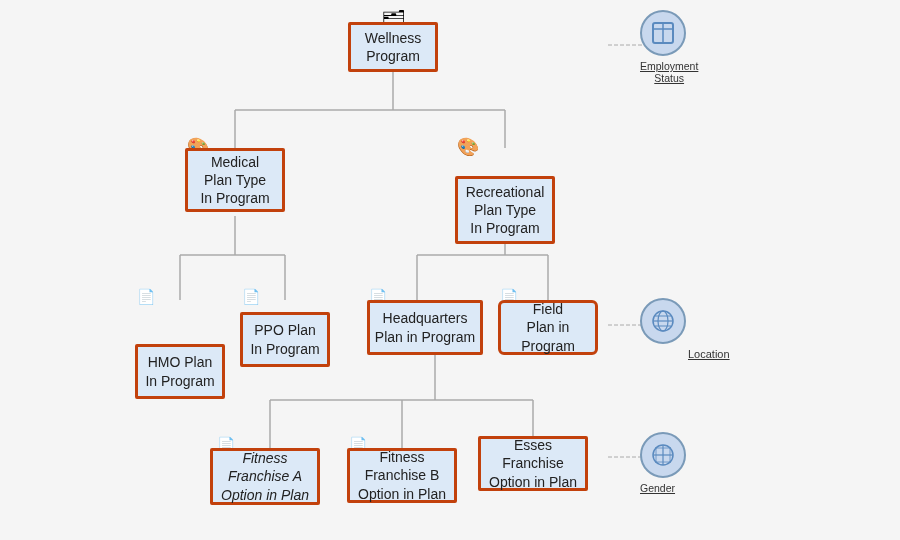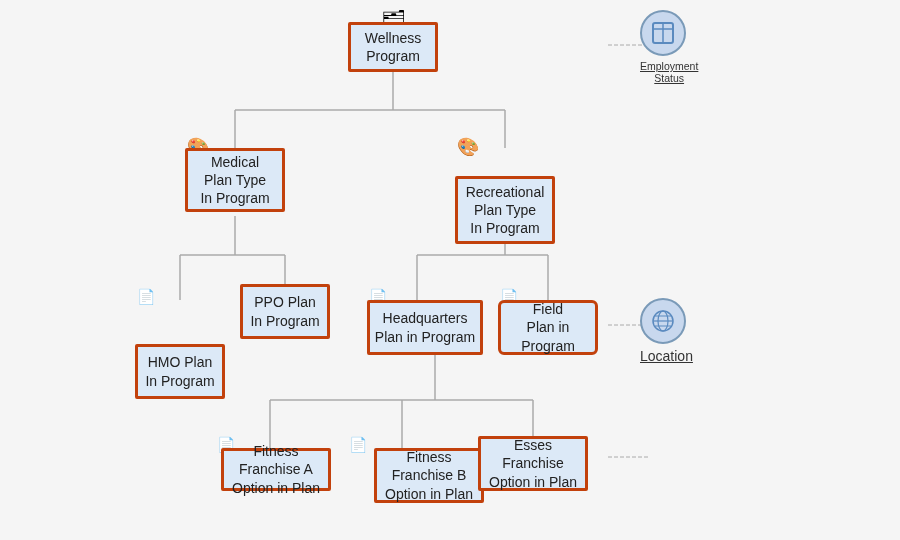--- a/index.html
+++ b/index.html
@@ -129,45 +129,45 @@
   </div>
 
   <div style="position:absolute; left:137px; top:288px; font-size:15px;">📄</div>
 
   <div class="node" style="left:135px; top:300px; width:90px; height:55px;margin-top:44px;">
     <span>HMO Plan<br>In Program</span>
   </div>
 
   <div style="position:absolute; left:242px; top:288px; font-size:15px;">📄</div>
 
-  <div class="node" style="left:240px; top:284px; width:90px; height:55px;">
+  <div class="node" style="left:240px; top:312px; width:90px; height:55px;">
     <span>PPO Plan<br>In Program</span>
   </div>
 
   <div style="position:absolute; left:369px; top:288px; font-size:15px;">📄</div>
 
   <div class="node" style="left:367px; top:300px; width:116px; height:55px;">
     <span>Headquarters<br>Plan in Program</span>
   </div>
 
   <div style="position:absolute; left:500px; top:288px; font-size:15px;">📄</div>
 
   <div class="node" style="left:498px; top:300px; width:100px; height:55px;border-radius:6px;">
     <span>Field<br>Plan in Program</span>
   </div>
 
   <div style="position:absolute; left:217px; top:436px; font-size:15px;">📄</div>
 
-  <div class="node" style="left:221px; top:448px; width:110px; height:43px;">
+  <div class="node" style="left:210px; top:448px; width:110px; height:57px;font-style:italic;">
     <span>Fitness Franchise A<br>Option in Plan</span>
   </div>
 
   <div style="position:absolute; left:349px; top:436px; font-size:15px;">📄</div>
 
-  <div class="node" style="left:347px; top:448px; width:110px; height:55px;margin-left:27px;">
+  <div class="node" style="left:347px; top:448px; width:110px; height:55px;">
     <span>Fitness Franchise B<br>Option in Plan</span>
   </div>
 
   <div style="position:absolute; left:480px; top:436px; font-size:15px;">📄</div>
 
   <div class="node" style="left:478px; top:436px; width:110px; height:55px;">
     <span>Esses Franchise<br>Option in Plan</span>
   </div>
 
   <div class="legend-item" style="left:640px; top:10px;">
@@ -184,17 +184,31 @@
   <div class="legend-item" style="left:640px; top:298px;">
     <div class="legend-circle" style="background: #c8d8ee; border: 2px solid #7a9ab8;">
       <svg width="28" height="28" viewBox="0 0 28 28">
         <circle cx="14" cy="14" r="10" fill="none" stroke="#5a8abf" stroke-width="1.5"></circle>
         <ellipse cx="14" cy="14" rx="5" ry="10" fill="none" stroke="#5a8abf" stroke-width="1.2"></ellipse>
         <line x1="4" y1="14" x2="24" y2="14" stroke="#5a8abf" stroke-width="1.2"></line>
         <line x1="6" y1="9" x2="22" y2="9" stroke="#5a8abf" stroke-width="1"></line>
         <line x1="6" y1="19" x2="22" y2="19" stroke="#5a8abf" stroke-width="1"></line>
       </svg>
     </div>
-    <span style="font-size:14px; text-align:center;">Location</span>
-  </div>
-
+    <span style="font-size:11px; text-align:center;margin-left:48px;">Location</span>
+  </div>
+
+  <div class="legend-item" style="left:640px; top:432px;">
+    <div class="legend-circle" style="background: #c8d8ee; border: 2px solid #7a9ab8;">
+      <svg width="28" height="28" viewBox="0 0 28 28">
+        <circle cx="14" cy="14" r="10" fill="none" stroke="#5a8abf" stroke-width="1.5"></circle>
+        <line x1="4" y1="14" x2="24" y2="14" stroke="#5a8abf" stroke-width="1.2"></line>
+        <line x1="14" y1="4" x2="14" y2="24" stroke="#5a8abf" stroke-width="1.2"></line>
+        <line x1="6" y1="7" x2="22" y2="7" stroke="#5a8abf" stroke-width="0.8"></line>
+        <line x1="6" y1="21" x2="22" y2="21" stroke="#5a8abf" stroke-width="0.8"></line>
+        <line x1="7" y1="6" x2="7" y2="22" stroke="#5a8abf" stroke-width="0.8"></line>
+        <line x1="21" y1="6" x2="21" y2="22" stroke="#5a8abf" stroke-width="0.8"></line>
+      </svg>
+    </div>
+    <span style="font-size:10.5px; text-align:center;">Gender</span>
+  </div>
 
 </div>
 
 </body></html>

